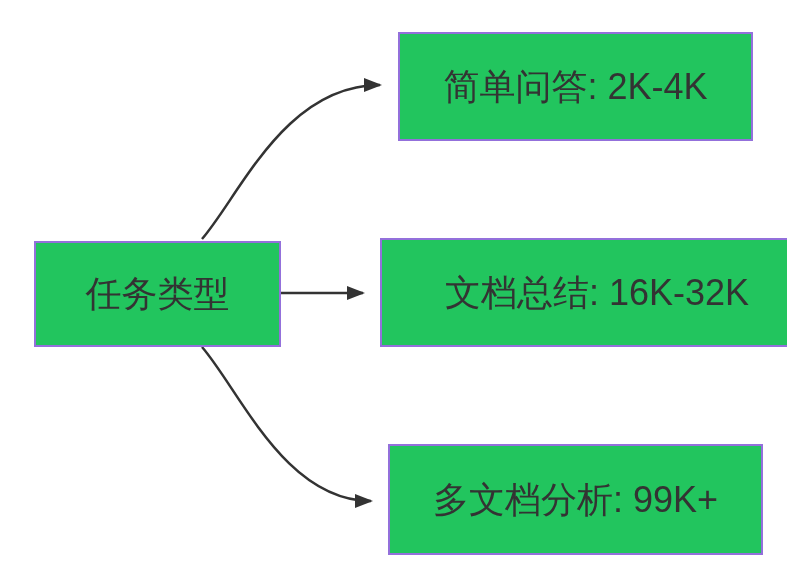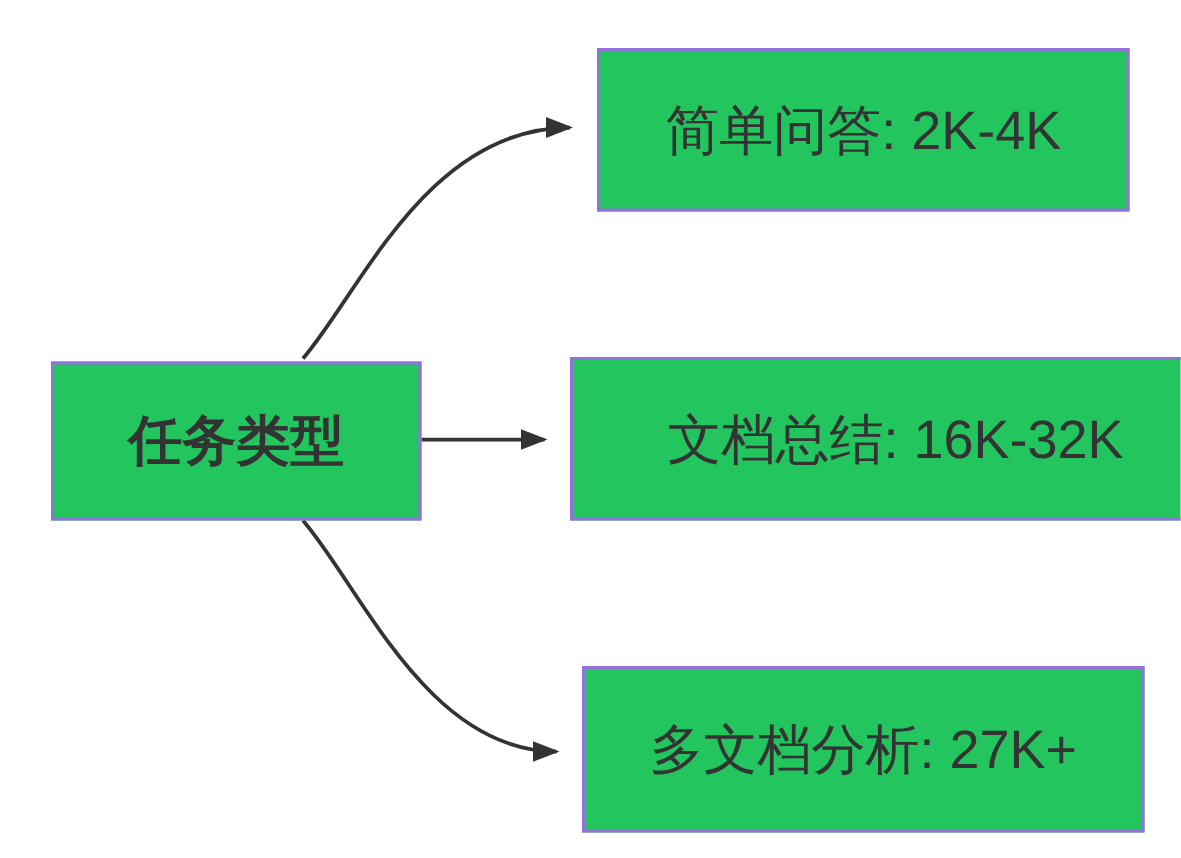--- a/index.html
+++ b/index.html
@@ -39,21 +39,21 @@
     align-items: center;
     justify-content: center;
     text-align: center;
   }
   .node-label {
     font-size: 36px;
     color: #333333;
     white-space: nowrap;
     line-height: 1;
   }
-  .node-root  { left: 34px;  top: 241px; width: 247px; height: 106px; font-weight: bold; }
+  .node-root  { left: 34px;  top: 241px; width: 247px; height: 106px; }
   .node-qa    { left: 398px; top: 32px;  width: 355px; height: 109px; }
   .node-sum   { left: 380px; top: 238px; width: 434px; height: 109px; }
   .node-multi { left: 388px; top: 444px; width: 375px; height: 111px; }
 </style>
 </head>
 <body>
 
 <div class="canvas">
 
   <svg class="edge-layer" viewBox="0 0 787 572" xmlns="http://www.w3.org/2000/svg">
@@ -73,16 +73,16 @@
 
   <div class="node node-qa">
     <span class="node-label">简单问答: 2K-4K</span>
   </div>
 
   <div class="node node-sum">
     <span class="node-label">文档总结: 16K-32K</span>
   </div>
 
   <div class="node node-multi">
-    <span class="node-label">多文档分析: 27K+</span>
+    <span class="node-label">多文档分析: 99K+</span>
   </div>
 
 </div>
 
 </body></html>

